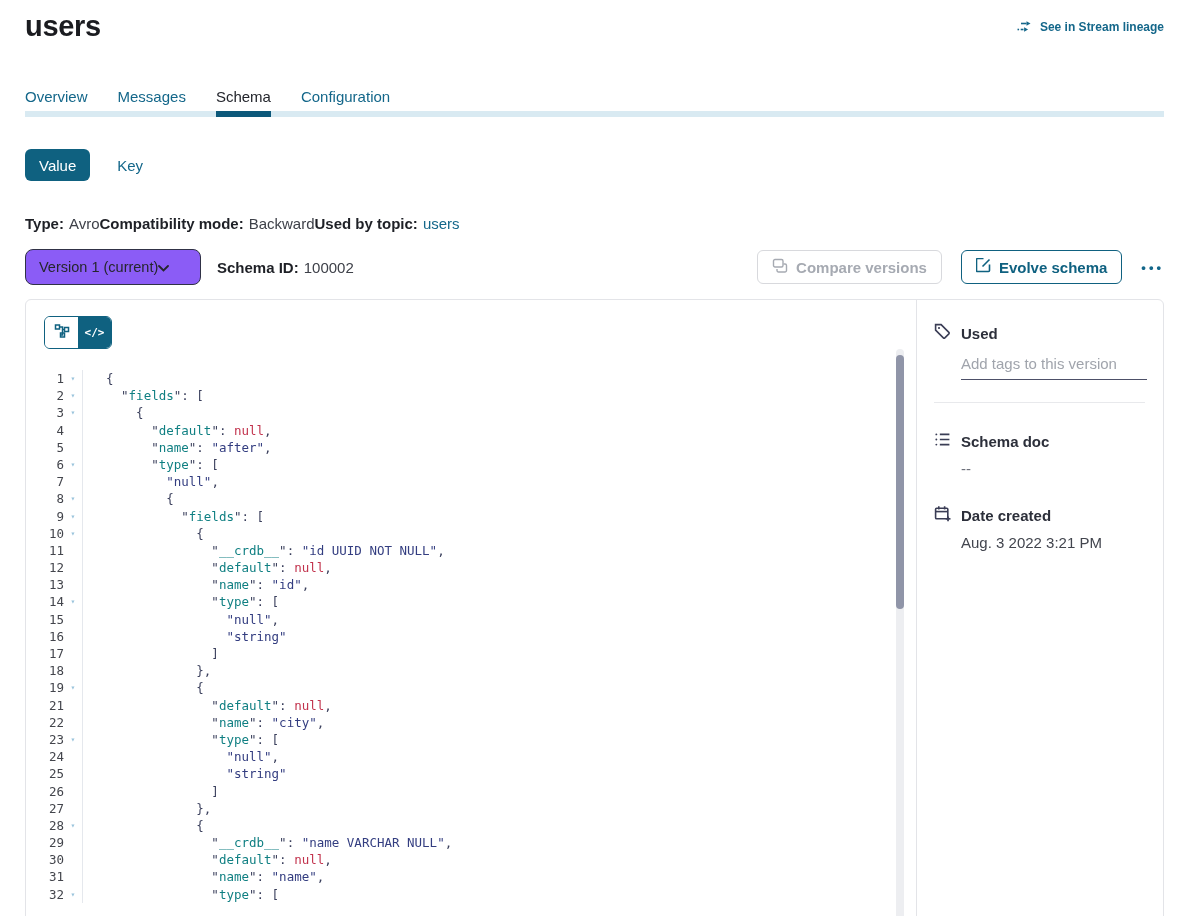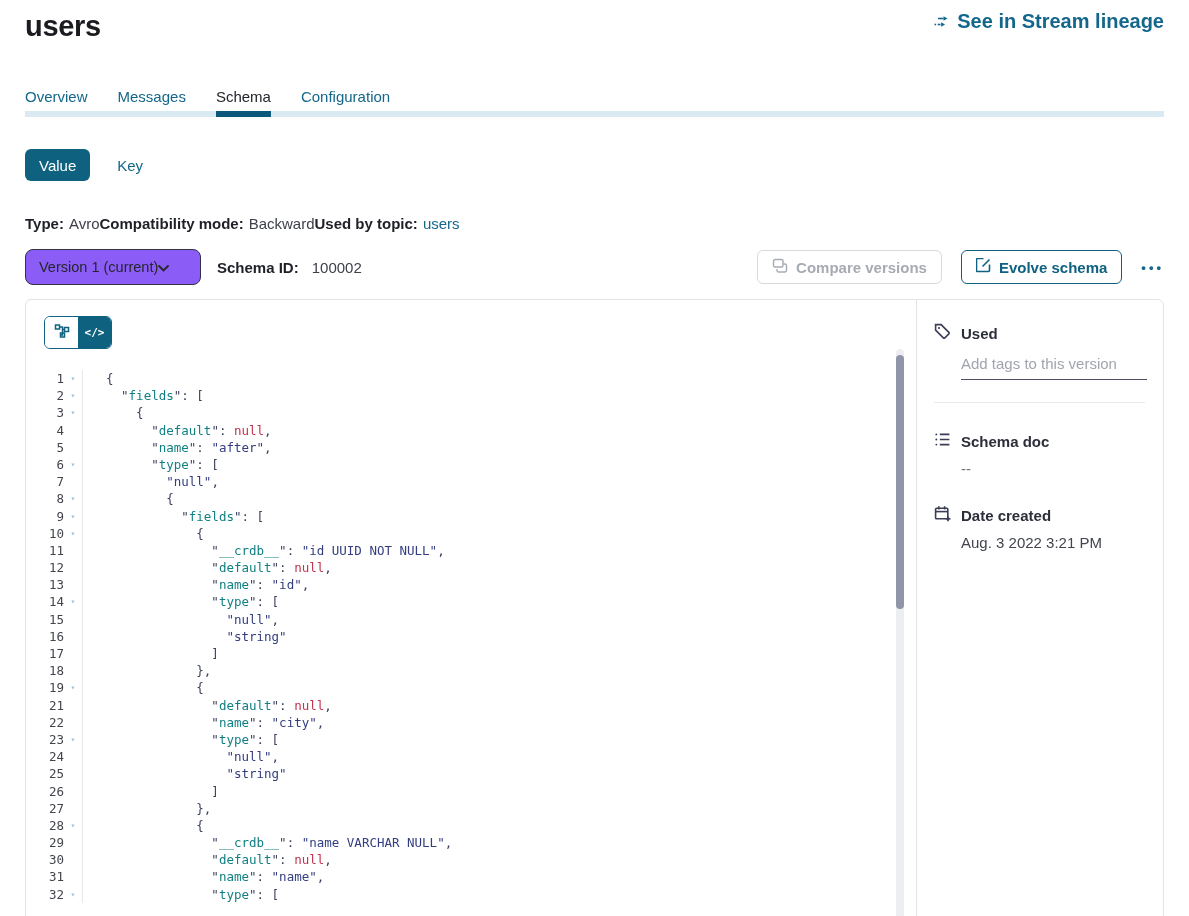--- a/index.html
+++ b/index.html
@@ -6,22 +6,22 @@
   html,body { margin:0; padding:0; }
   body {
     width:1189px; height:916px; overflow:hidden; background:#fff;
     font-family:"Liberation Sans", sans-serif; color:#26282E;
   }
   .page { padding:0 25px; }
 
   
   .hdr { display:flex; align-items:flex-start; padding-top:10px; }
   .title { margin:0; font-size:29px; font-weight:700; letter-spacing:-0.3px; color:#1B1C20; }
-  .lineage { margin-left:auto; display:flex; align-items:center; gap:7px;
-             color:var(--accent,#14678A); font-size:20px; font-weight:600; cursor:pointer; text-decoration:none; }
+  .lineage { margin-left:auto; margin-top:9px; display:flex; align-items:center; gap:7px;
+             color:var(--accent,#14678A); font-size:12px; font-weight:600; cursor:pointer; text-decoration:none; }
   .lineage svg { display:block; }
 
   
   .tabbar { margin-top:45px; position:relative; }
   .tabbar::after { content:""; position:absolute; left:0; right:0; bottom:0; height:6px;
                    background:var(--tab-track,#D9EAF2); }
   .tabs { display:flex; gap:30px; }
   .tab { position:relative; padding-bottom:12px; font-size:15px; font-weight:500;
          color:var(--accent,#14678A); cursor:pointer; z-index:1; }
   .tab.active { color:#23252C; }
@@ -39,21 +39,21 @@
   .meta b { color:#1E2026; font-weight:700; }
   .meta .pair { display:flex; gap:5px; }
   .link { color:var(--accent,#14678A); cursor:pointer; }
 
   
   .version-row { margin-top:17px; display:flex; align-items:center; }
   .select { width:176px; height:36px; border:1px solid #303246; border-radius:8px;
             display:flex; align-items:center; padding:0 13px; font-size:14.5px; color:#25262C;
             background:#8b5cf6; cursor:pointer; }
   .select svg { margin-left:auto; }
-  .schema-id { margin-left:16px; font-size:15px; color:#3E4149; display:flex; gap:13px; }
+  .schema-id { margin-left:16px; font-size:15px; color:#3E4149; display:flex; gap:5px; }
   .schema-id b { color:#1E2026; }
   .right-actions { margin-left:auto; display:flex; align-items:center; gap:19px; }
   .btn { height:34px; border-radius:6px; background:#fff; font-size:15px; font-family:inherit;
          display:flex; align-items:center; gap:8px; padding:8px 14px; cursor:pointer; }
   .btn-compare { border:1px solid #D8D9DD; color:var(--disabled,#A6AAB2); font-weight:600; }
   .btn-evolve  { border:1px solid var(--accent-dark,#0F6180); color:var(--accent-dark,#0F6180); font-weight:700; }
   .more { color:var(--accent,#14678A); font-weight:700; font-size:13px; letter-spacing:3px; cursor:pointer; }
 
   
   .panel { margin-top:14px; border:1px solid var(--border,#E3E4E8); border-radius:6px;

